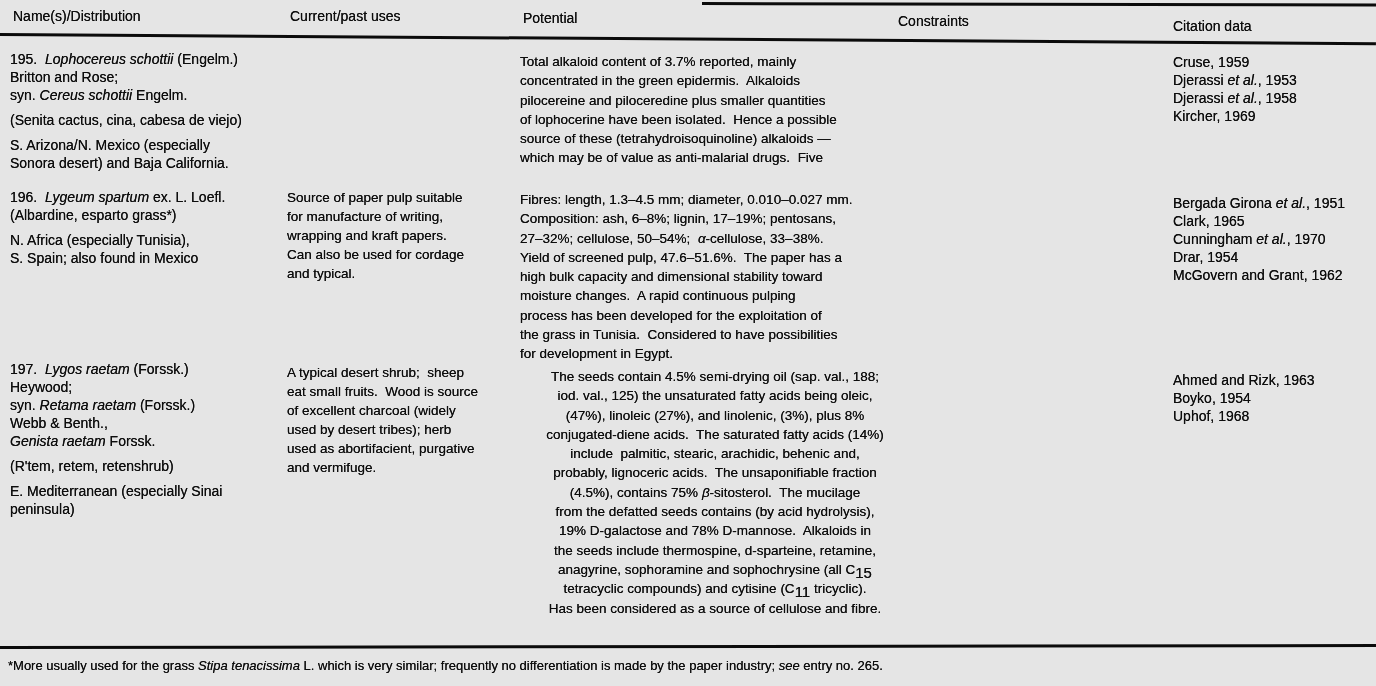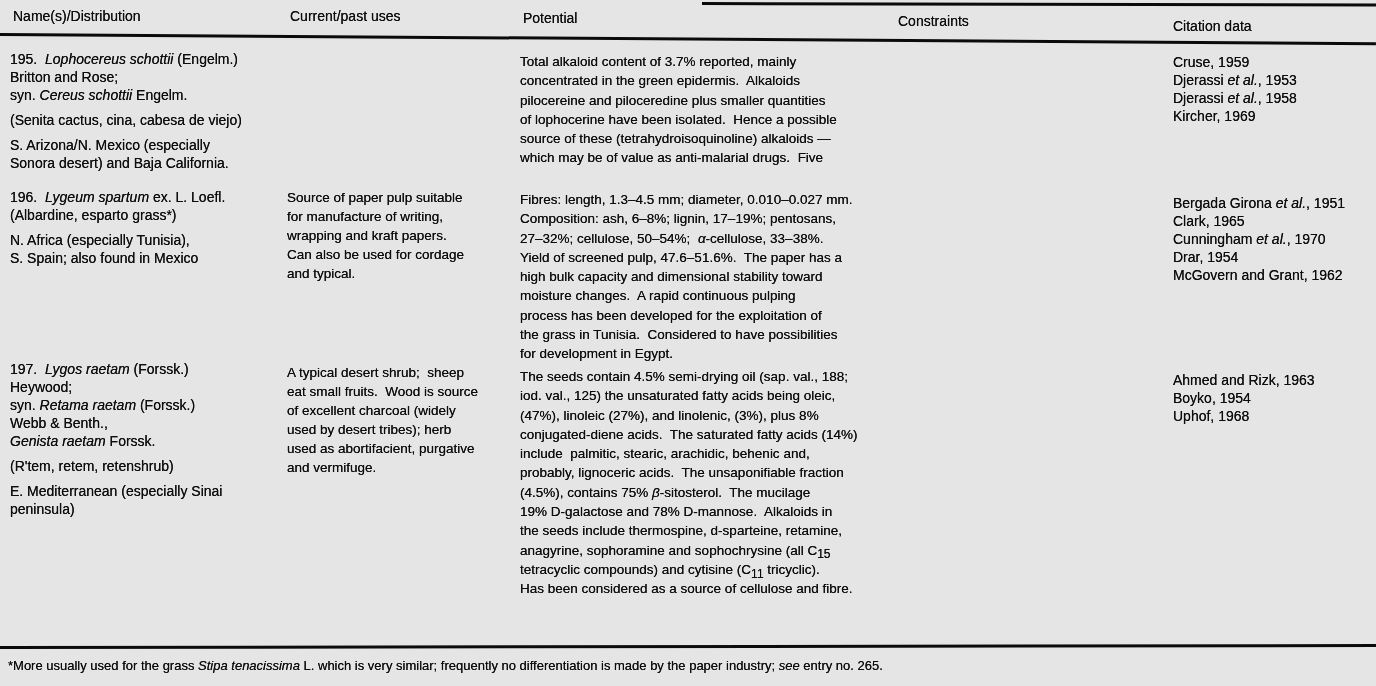--- a/index.html
+++ b/index.html
@@ -34,28 +34,28 @@
   .col-uses{left:287px;width:228px;font-size:13.5px;line-height:19px;}
   .col-potential{left:520px;width:390px;font-size:13.5px;line-height:19.3px;}
   .col-constraints{left:898px;width:180px;font-size:13.5px;line-height:19px;}
   .col-citations{left:1173px;width:200px;font-size:14px;line-height:18px;}
 
   .e1 .col-citations{padding-top:3px;}
   .e1 .col-potential{padding-top:2px;}
   .e2 .col-citations{padding-top:6px;}
   .e2 .col-potential{padding-top:2px;}
   .e3 .col-uses{padding-top:3px;}
-  .e3 .col-potential{padding-top:7px;}
+  .e3 .col-potential{padding-top:7px;text-align:center;}
   .e3 .col-citations{padding-top:11px;}
 
   .line{white-space:pre;}
   .para{margin-bottom:7px;}
   .para .line{white-space:pre;}
   i{font-style:italic;}
-  sub{font-size:12px;line-height:0;margin-top:28px;}
+  sub{font-size:15px;line-height:0;margin-top:28px;}
 
   .footnote{position:absolute;left:8px;top:658px;font-size:13px;white-space:pre;}
 </style>
 </head>
 <body>
 
 <div class="page">
 
   <div class="rule rule-top-right"></div>
 
@@ -167,20 +167,21 @@
         <div class="line">and vermifuge.</div>
       </div>
     <div class="col col-potential">
         <div class="line">The seeds contain 4.5% semi-drying oil (sap. val., 188;</div>
         <div class="line">iod. val., 125) the unsaturated fatty acids being oleic,</div>
         <div class="line">(47%), linoleic (27%), and linolenic, (3%), plus 8%</div>
         <div class="line">conjugated-diene acids.  The saturated fatty acids (14%)</div>
         <div class="line">include  palmitic, stearic, arachidic, behenic and,</div>
         <div class="line">probably, lignoceric acids.  The unsaponifiable fraction</div>
         <div class="line"><span>(4.5%), contains 75% </span><i>β</i><span>-sitosterol.  The mucilage</span></div>
+        <div class="line">from the defatted seeds contains (by acid hydrolysis),</div>
         <div class="line">19% D-galactose and 78% D-mannose.  Alkaloids in</div>
         <div class="line">the seeds include thermospine, d-sparteine, retamine,</div>
         <div class="line"><span>anagyrine, sophoramine and sophochrysine (all C</span><sub>15</sub></div>
         <div class="line"><span>tetracyclic compounds) and cytisine (C</span><sub>11</sub><span> tricyclic).</span></div>
         <div class="line">Has been considered as a source of cellulose and fibre.</div>
       </div>
     <div class="col col-constraints"></div>
     <div class="col col-citations">
         <div class="line">Ahmed and Rizk, 1963</div>
         <div class="line">Boyko, 1954</div>

